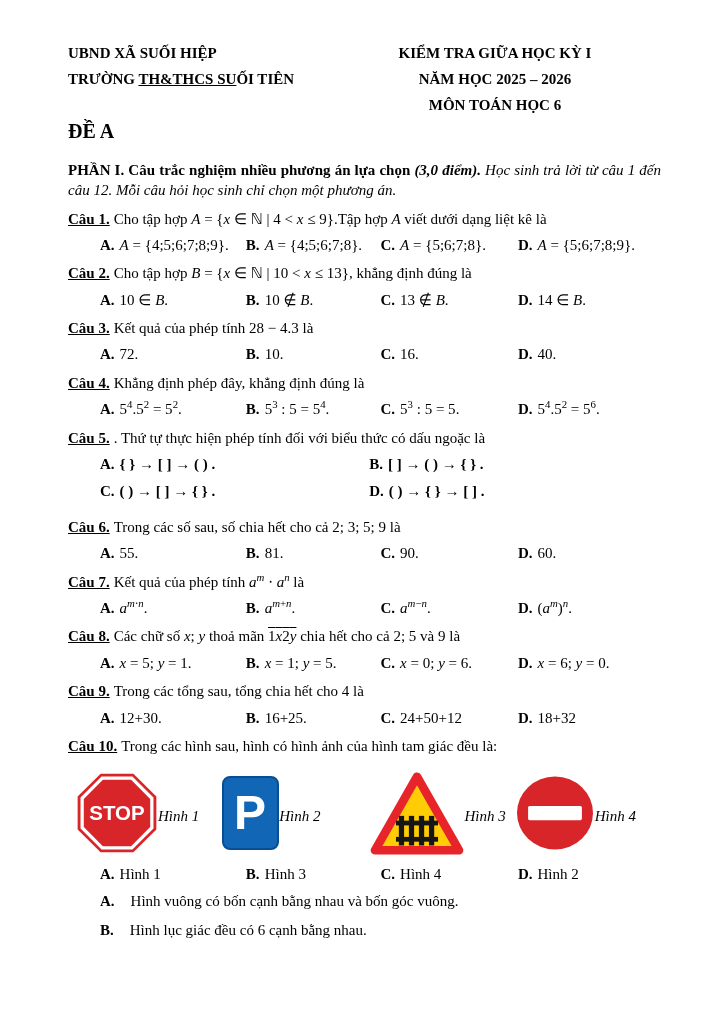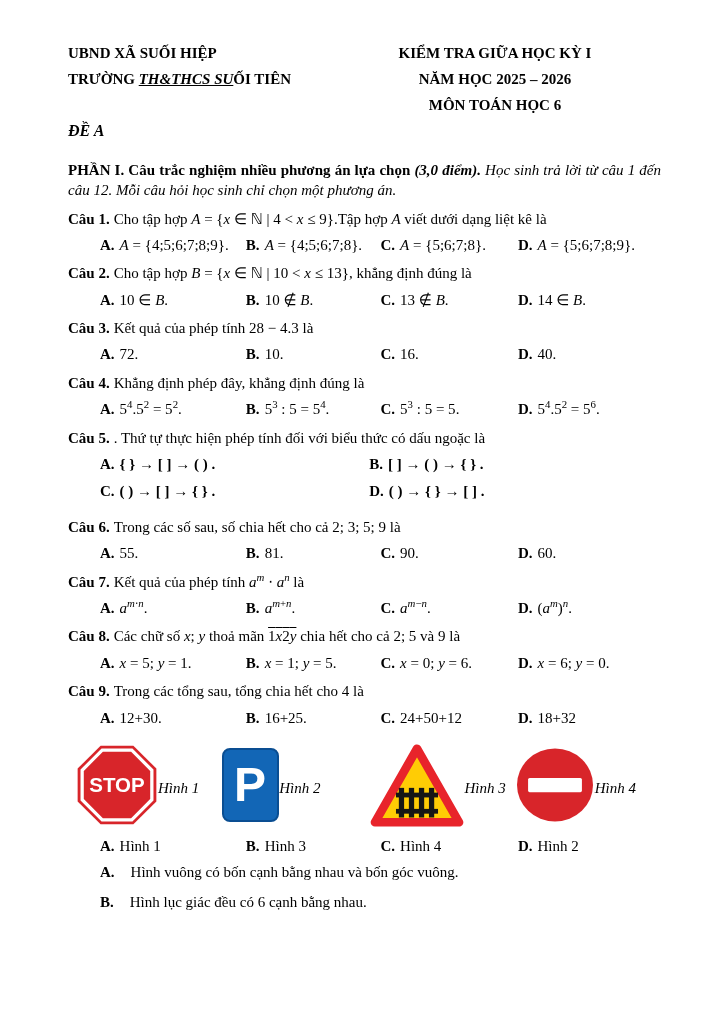--- a/index.html
+++ b/index.html
@@ -9,30 +9,30 @@
     font-family:"Liberation Serif", serif;
     color:#000; font-size:15px;
   }
   .page { padding:40px 64px 10px 68px; }
 
   
   .header { display:flex; justify-content:space-between; font-weight:bold; }
   .h-left  { width:42%; line-height:26px; }
   .h-right { width:56%; text-align:center; line-height:26px; }
   .h-left .spacer { height:26px; }
-  .u { text-decoration:underline;font-style:italic; }
-  .de { font-size:16px;font-style:italic; }
+  .u { text-decoration:underline; }
+  .de { font-size:20px; }
   .time { font-style:italic; font-size:15px; white-space:nowrap; }
 
   
   .intro { margin:16px 0 2px 0; line-height:1.35; text-align:justify; }
 
   
   .qline { margin-top:8px; line-height:1.36; }
-  .qnum  { margin-right:4px; }
+  .qnum  { margin-right:4px;text-decoration:underline; }
   .opts  { padding-left:32px; margin-top:6px; line-height:1.36; }
   .opts4 { display:flex; }
   .opts4 .opt:nth-child(1){ width:26%; }
   .opts4 .opt:nth-child(2){ width:24%; }
   .opts4 .opt:nth-child(3){ width:24.5%; }
   .opts4 .opt:nth-child(4){ width:25.5%; }
   .opts2 { display:flex; flex-wrap:wrap; }
   .opts2 .opt { width:48%; margin-bottom:7px; }
   .optsl .opt { display:block; margin-bottom:9px; }
   .opt > b { margin-right:5px; }
@@ -145,20 +145,21 @@
       <div class="question">
         <p class="qline"><b class="qnum">Câu 9.</b><span class="qtext">Trong các tổng sau, tổng chia hết cho 4 là</span></p>
         <div class="opts opts4">
           <span class="opt"><b>A.</b><span><span class="m">12+30</span>.</span></span>
           <span class="opt"><b>B.</b><span><span class="m">16+25</span>.</span></span>
           <span class="opt"><b>C.</b><span><span class="m">24+50+12</span></span></span>
           <span class="opt"><b>D.</b><span><span class="m">18+32</span></span></span>
         </div>
       </div>
       <div class="question">
+        <p class="qline"><b class="qnum">Câu 10.</b><span class="qtext">Trong các hình sau, hình có hình ảnh của hình tam giác đều là:</span></p>
         <div class="figrow">
           <div class="figcell">
             <div class="sign">
               <svg width="82" height="82" viewBox="0 0 100 100">
                 <polygon points="30,2 70,2 98,30 98,70 70,98 30,98 2,70 2,30" fill="#D8252A"></polygon>
                 <polygon points="32,7.5 68,7.5 92.5,32 92.5,68 68,92.5 32,92.5 7.5,68 7.5,32" fill="none" stroke="#fff" stroke-width="4"></polygon>
                 <text x="50" y="59" text-anchor="middle" font-family="Liberation Sans, sans-serif" font-size="25" font-weight="bold" fill="#fff">STOP</text>
               </svg>
             </div>
             <div class="figcap">Hình 1</div>

